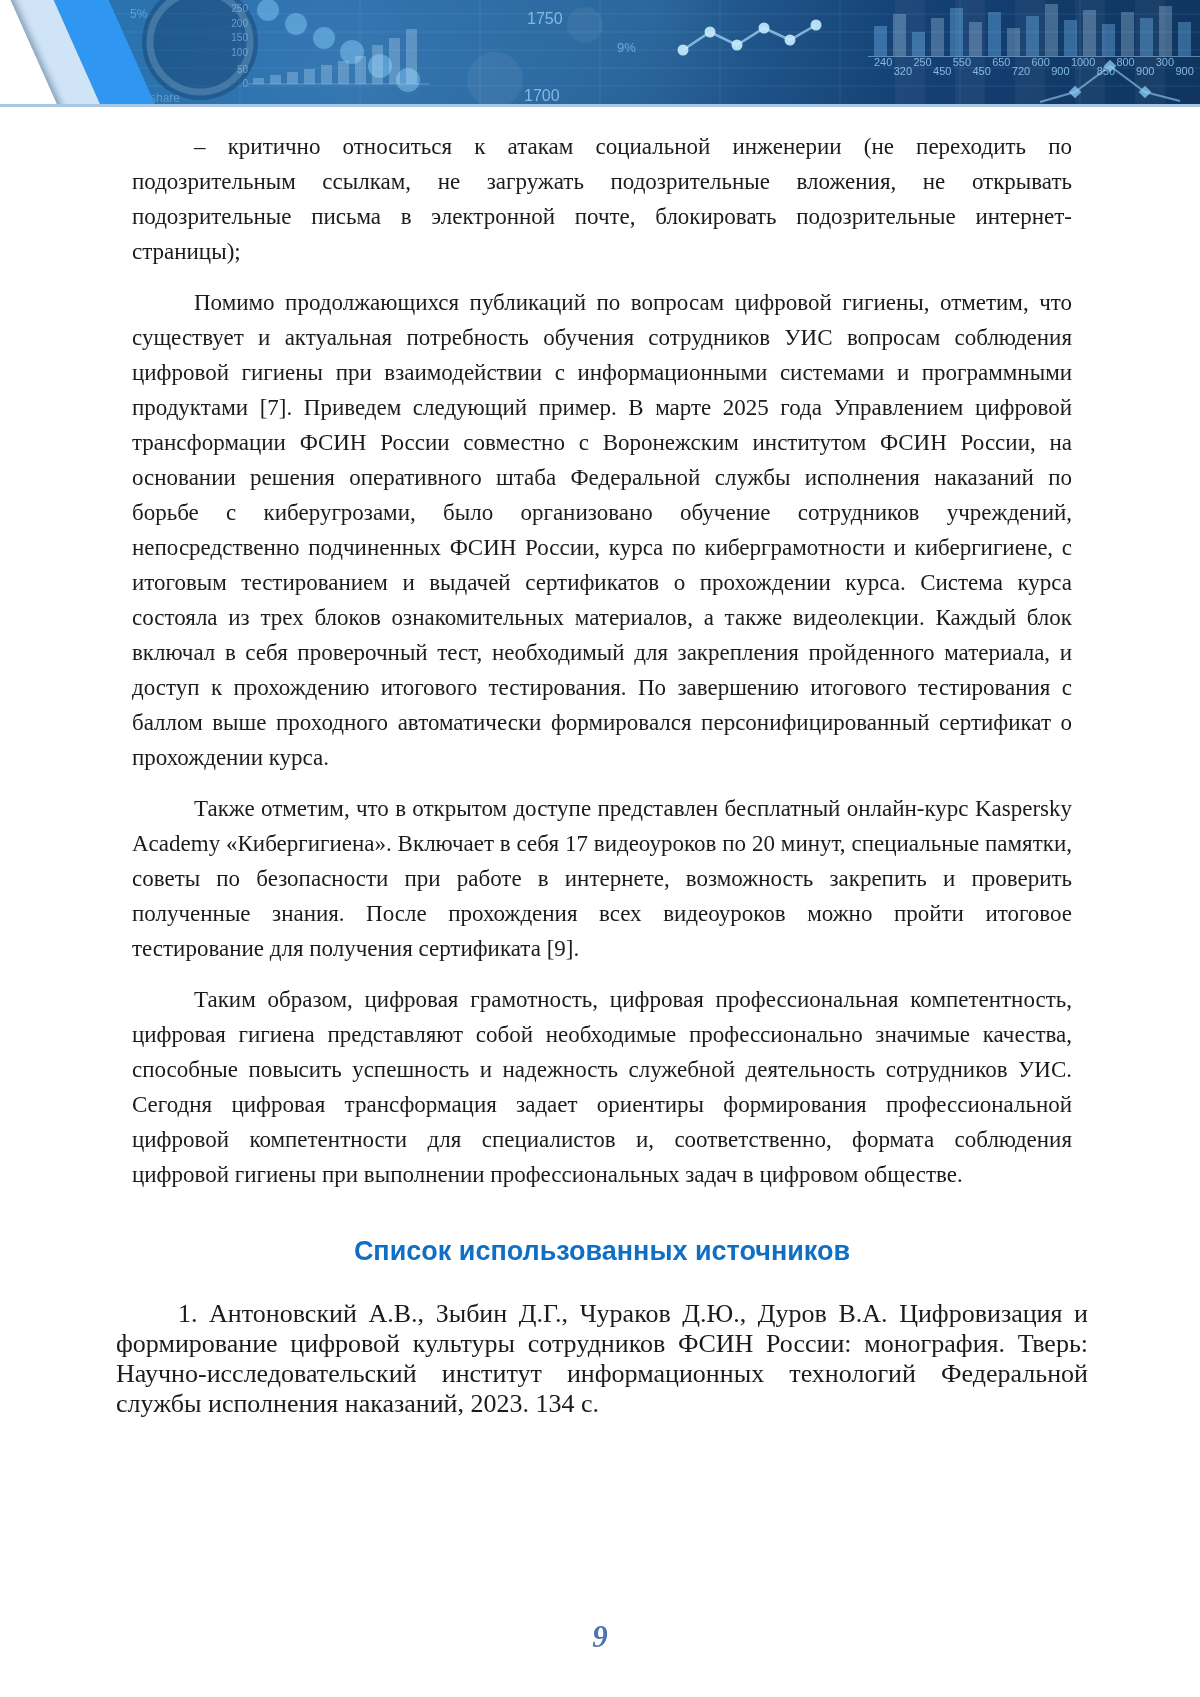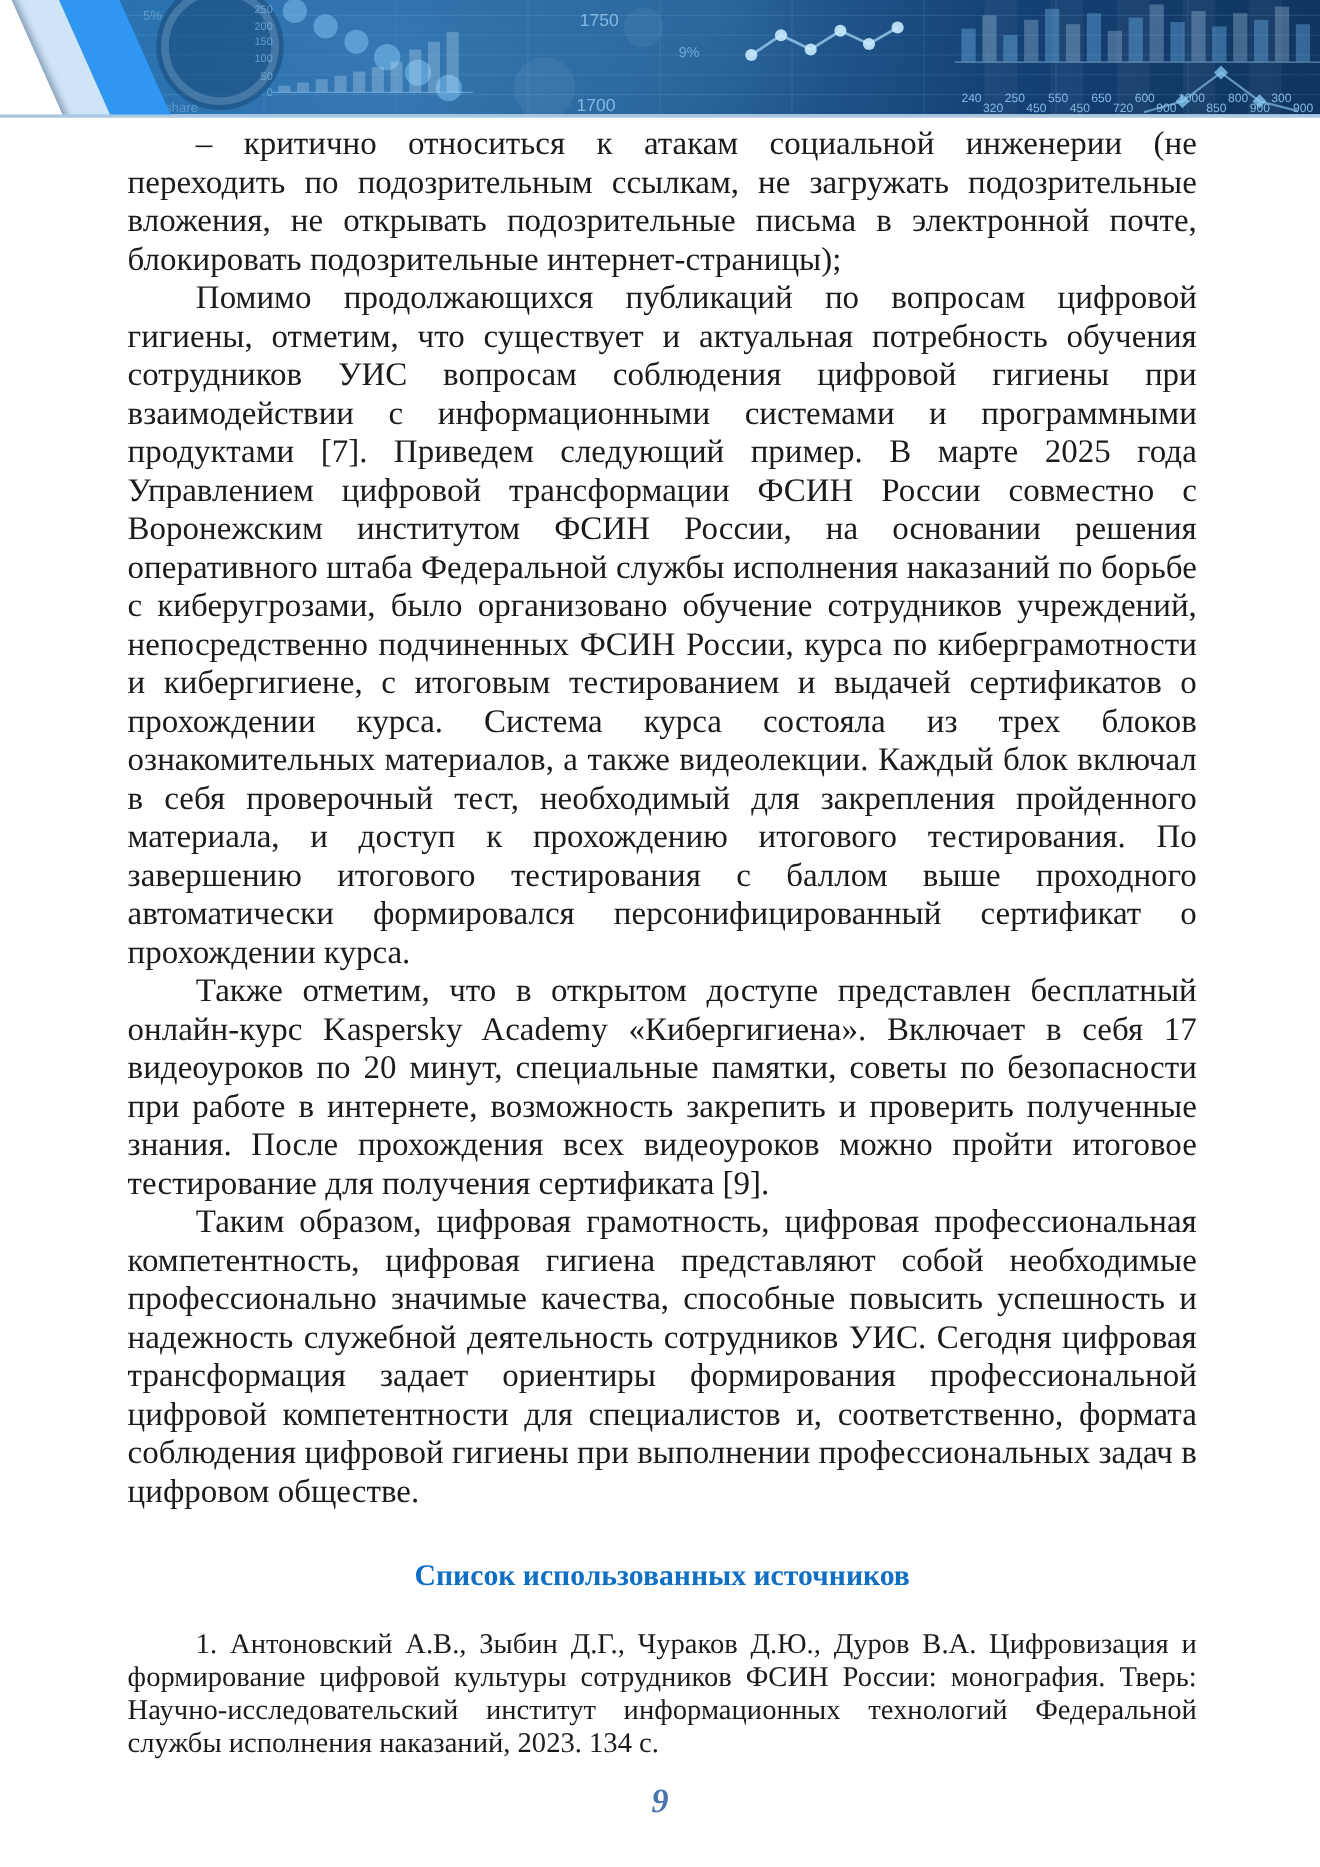--- a/index.html
+++ b/index.html
@@ -30,34 +30,34 @@
     text-align:center; padding-left:44px;
     font-family:"Liberation Serif", serif;
     font-size:37px; font-weight:700; letter-spacing:1px; color:#ffffff;
     text-shadow:0 2px 4px rgba(0,0,0,0.5);
   }
 
   .bar-values {
     position:absolute; top:57px; left:874px; width:320px;
     display:flex; justify-content:space-between;
     font-family:"Liberation Sans", sans-serif; font-size:11px;
-    color:rgba(150,205,245,0.85); line-height:1;margin-top:28px;
+    color:rgba(150,205,245,0.85); line-height:1;
   }
   .bar-values span:nth-child(even) { transform:translateY(9px); }
 
   
   .content { padding:6px 112px 0 116px; }
   .par {
-    margin:0; text-align:justify; text-indent:62px;
-    font-size:30px; line-height:35px;
+    margin:16px; text-align:justify; text-indent:62px;
+    font-size:23px; line-height:35px;
   }
 
   .refs-heading {
     margin:44px 0 0 0; text-align:center;
-    font-family:Liberation Serif, serif;
+    font-family:Liberation Sans, sans-serif;
     font-size:27px; font-weight:700; color:#0f6fc5;
   }
 
   .refs { margin-top:32px; }
   .ref {
     margin:0; text-align:justify; text-indent:62px;
     font-size:26px; line-height:30px;
   }
 
   .page-number {

